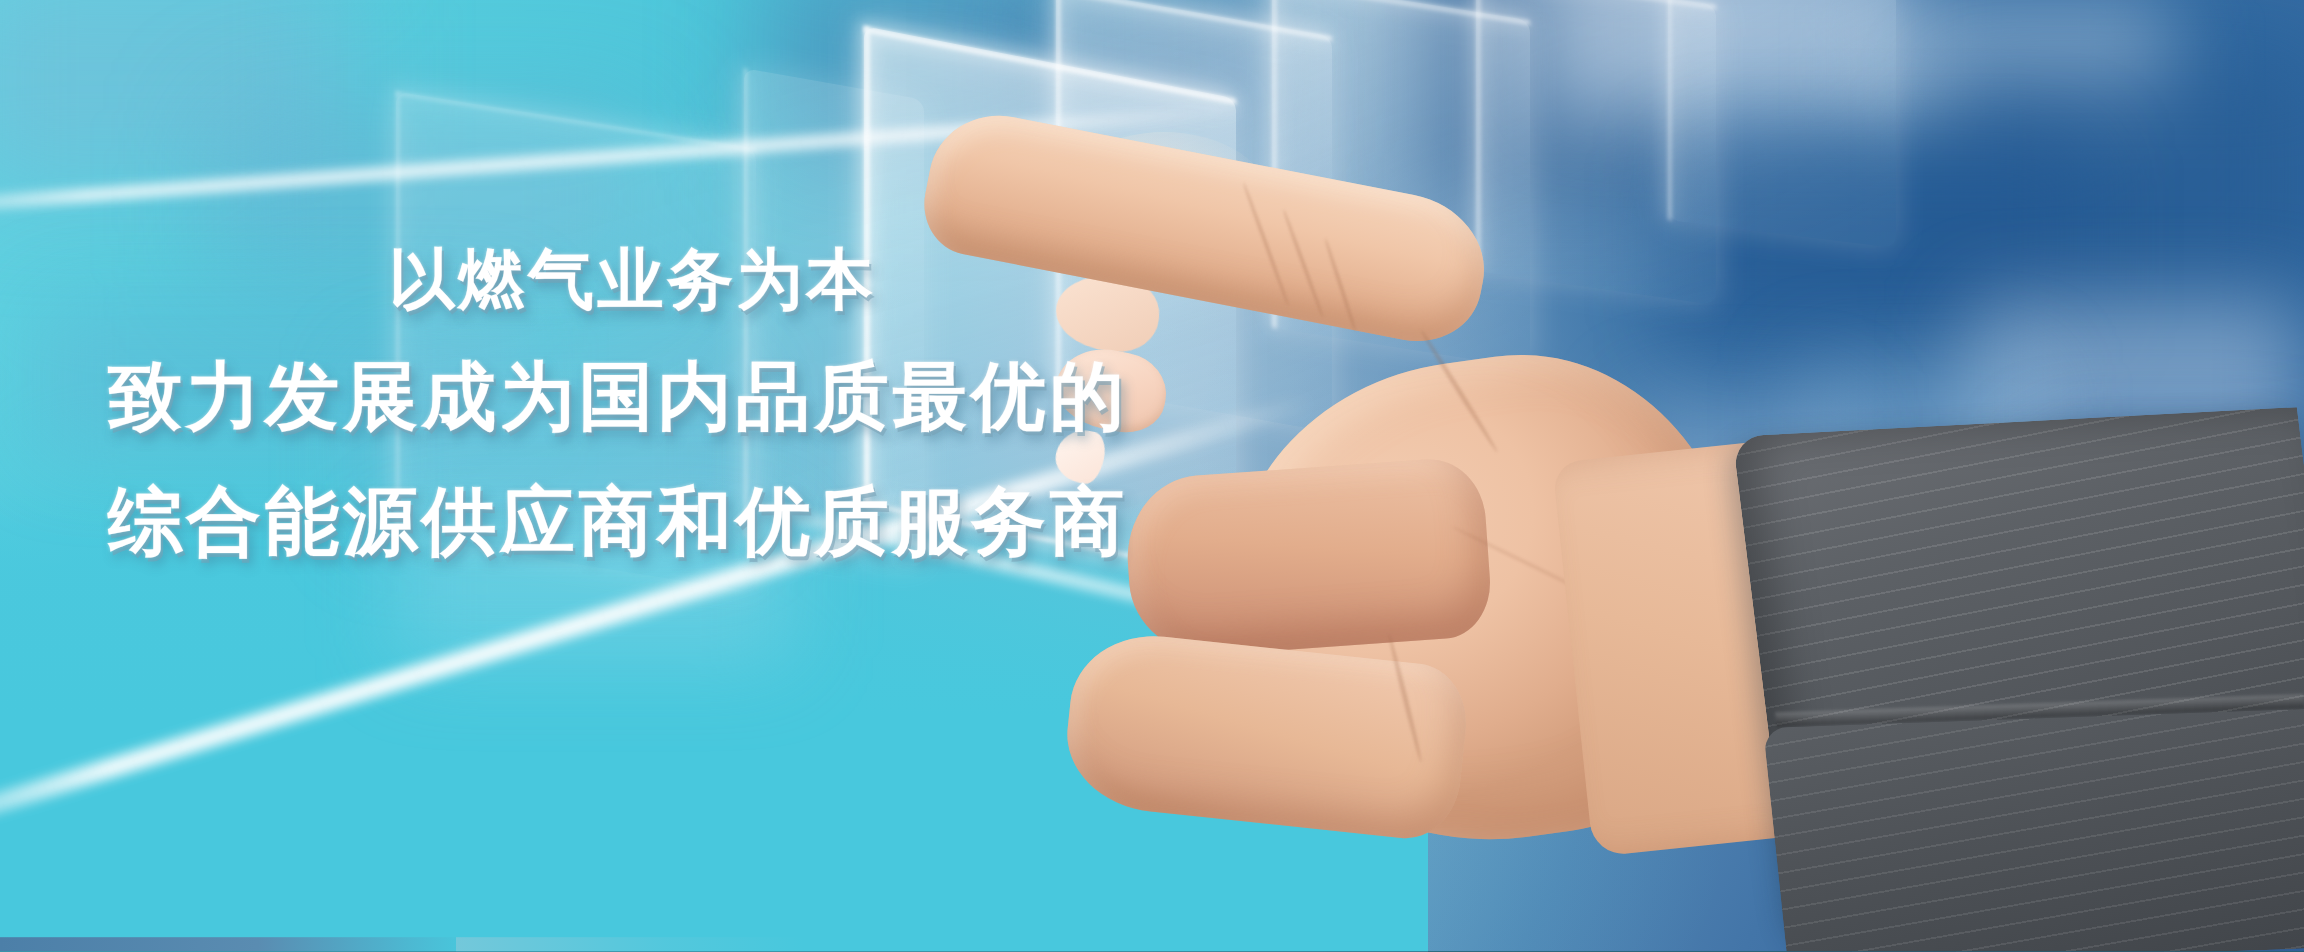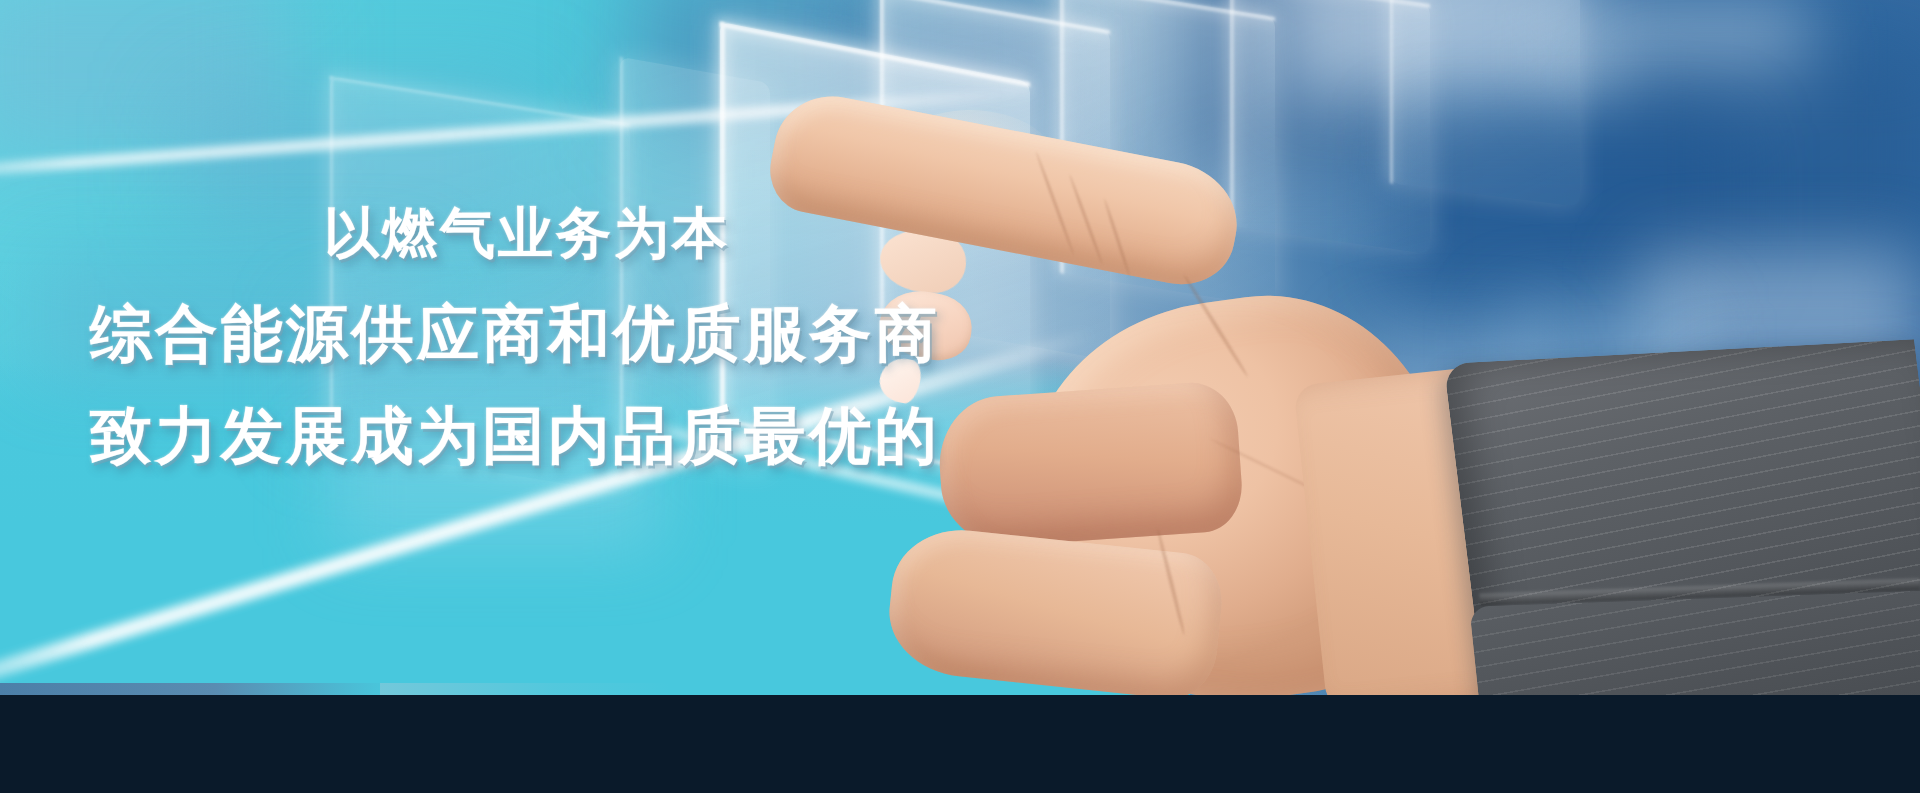--- a/index.html
+++ b/index.html
@@ -2,21 +2,21 @@
 <html lang="zh"><head>
 <meta charset="utf-8">
 <title>Corporate Banner</title>
 <style>
   html,body{margin:0;padding:0;background:#0a1a2a;}
   *{box-sizing:border-box;}
 
   #banner{
     position:relative;
     width:1920px;
-    height:695px;
+    height:793px;
     overflow:hidden;
     font-family:"Liberation Sans","DejaVu Sans",sans-serif;
     background:#4fcbdc;
   }
 
   
   .bg-base{
     position:absolute; inset:0;
     background:
       linear-gradient(118deg,
@@ -322,20 +322,20 @@
     <div class="crease" style="left:236px; top:470px; width:110px; height:4px; transform:rotate(76deg);"></div>
 
     <div class="skin wrist"></div>
     <div class="sleeve"></div>
     <div class="sleeve-cuffline"></div>
     <div class="sleeve-lower"></div>
   </div>
 
   <div id="headline">
     <div class="hl-line hl-1">以燃气业务为本</div>
+    <div class="hl-line hl-2">致力发展成为国内品质最优的</div>
     <div class="hl-line hl-3">综合能源供应商和优质服务商</div>
-    <div class="hl-line hl-2">致力发展成为国内品质最优的</div>
   </div>
 
   <div class="bottom-strip"></div>
   <div class="bottom-strip-2"></div>
 
 </div>
 
 </body></html>

